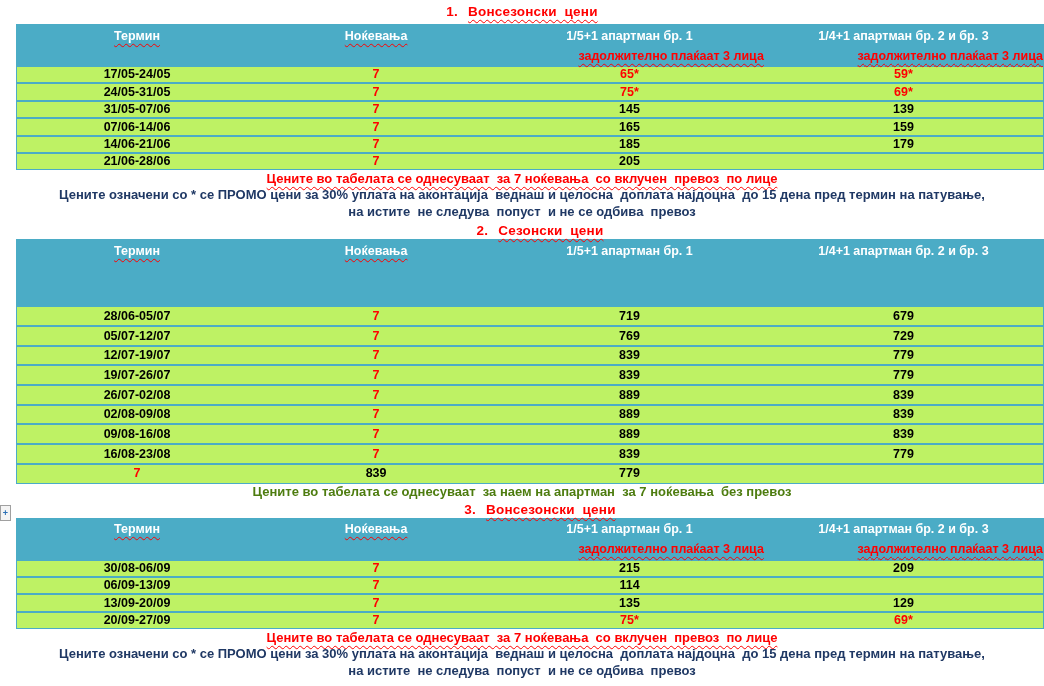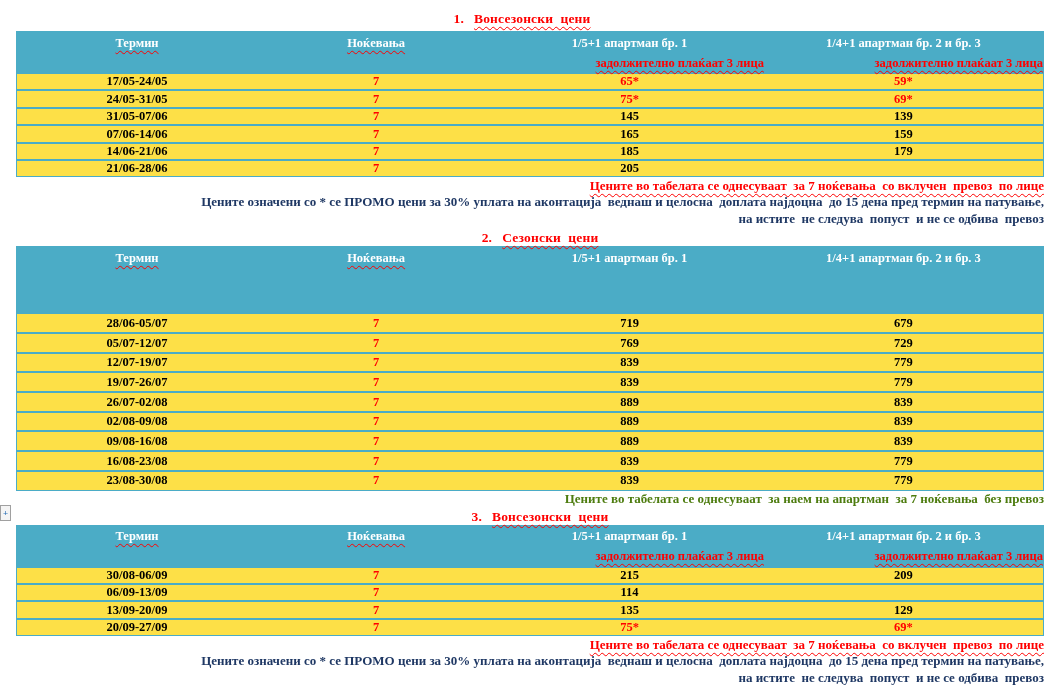--- a/index.html
+++ b/index.html
@@ -5,21 +5,21 @@
   * { box-sizing: border-box; margin: 0; padding: 0; }
   html, body { width: 1044px; background: #ffffff; }
   body {
     font-family: "Liberation Sans", sans-serif;
     font-weight: bold;
     position: relative;
     height: 686px;
     overflow: hidden;
     color: #000;
   }
-  .sheet { position: relative; width: 1044px; height: 686px; padding-top: 11px; font-family: Liberation Serif, serif; }
+  .sheet { position: relative; width: 1044px; height: 686px; padding-top: 4px; }
 
   
   .sec-title {
     height: 20px;
     text-align: center;
     font-size: 13.5px;
     color: var(--red);
     letter-spacing: 0.2px;
     white-space: pre-wrap;
   }
@@ -49,30 +49,30 @@
   .thead-line2 { height: 18px; align-items: center; font-size: 13px; color: var(--red); }
   .thead-line2 .cell { text-align: right; white-space: pre-wrap; }
   .t2-head { height: 65px; }
   .t2-head .thead-line1 { padding-top: 5px; height: 27px; align-items: start; }
 
   .row {
     display: grid;
     grid-template-columns: 23.4% 23.2% 26.2% 27.2%;
     align-items: center;
     border-top: 2px solid var(--teal);
-    background: #fde047;
+    background: #bef264;
   }
   .t1 .row, .t3 .row { height: 17.4px; }
   .t2 .row { height: 19.7px; }
   .cell { text-align: center; font-size: 12.5px; line-height: 1; }
   .cell.red, .red-txt { color: var(--red); }
 
   
   .note {
-    text-align: right;
+    text-align: center;
     white-space: pre-wrap;
     font-size: 13px;
   }
   .note-red { height: 17px; color: var(--red); padding-top: 1px; }
   .note-navy { height: 17px; color: var(--navy); }
   .note-dark { height: 16px; color: #4d7c0f; }
   .h17 { height: 17px; }
   .h18 { height: 18px; padding-top: 2px; margin-left: 36px; }
 
   
@@ -208,21 +208,20 @@
           <div class="cell">889</div>
           <div class="cell">839</div>
         </div>
         <div class="row">
           <div class="cell">16/08-23/08</div>
           <div class="cell red">7</div>
           <div class="cell">839</div>
           <div class="cell">779</div>
         </div>
         <div class="row">
-          <div class="cell">23/08-30/08</div>
           <div class="cell red">7</div>
           <div class="cell">839</div>
           <div class="cell">779</div>
         </div>
       </div>
   </div>
 
   <div class="note note-dark">Цените во табелата се однесуваат  за наем на апартман  за 7 ноќевања  без превоз</div>
 
   <div class="sec-title h18"><span class="num">3.</span><span class="sq">Вонсезонски  цени</span></div>

